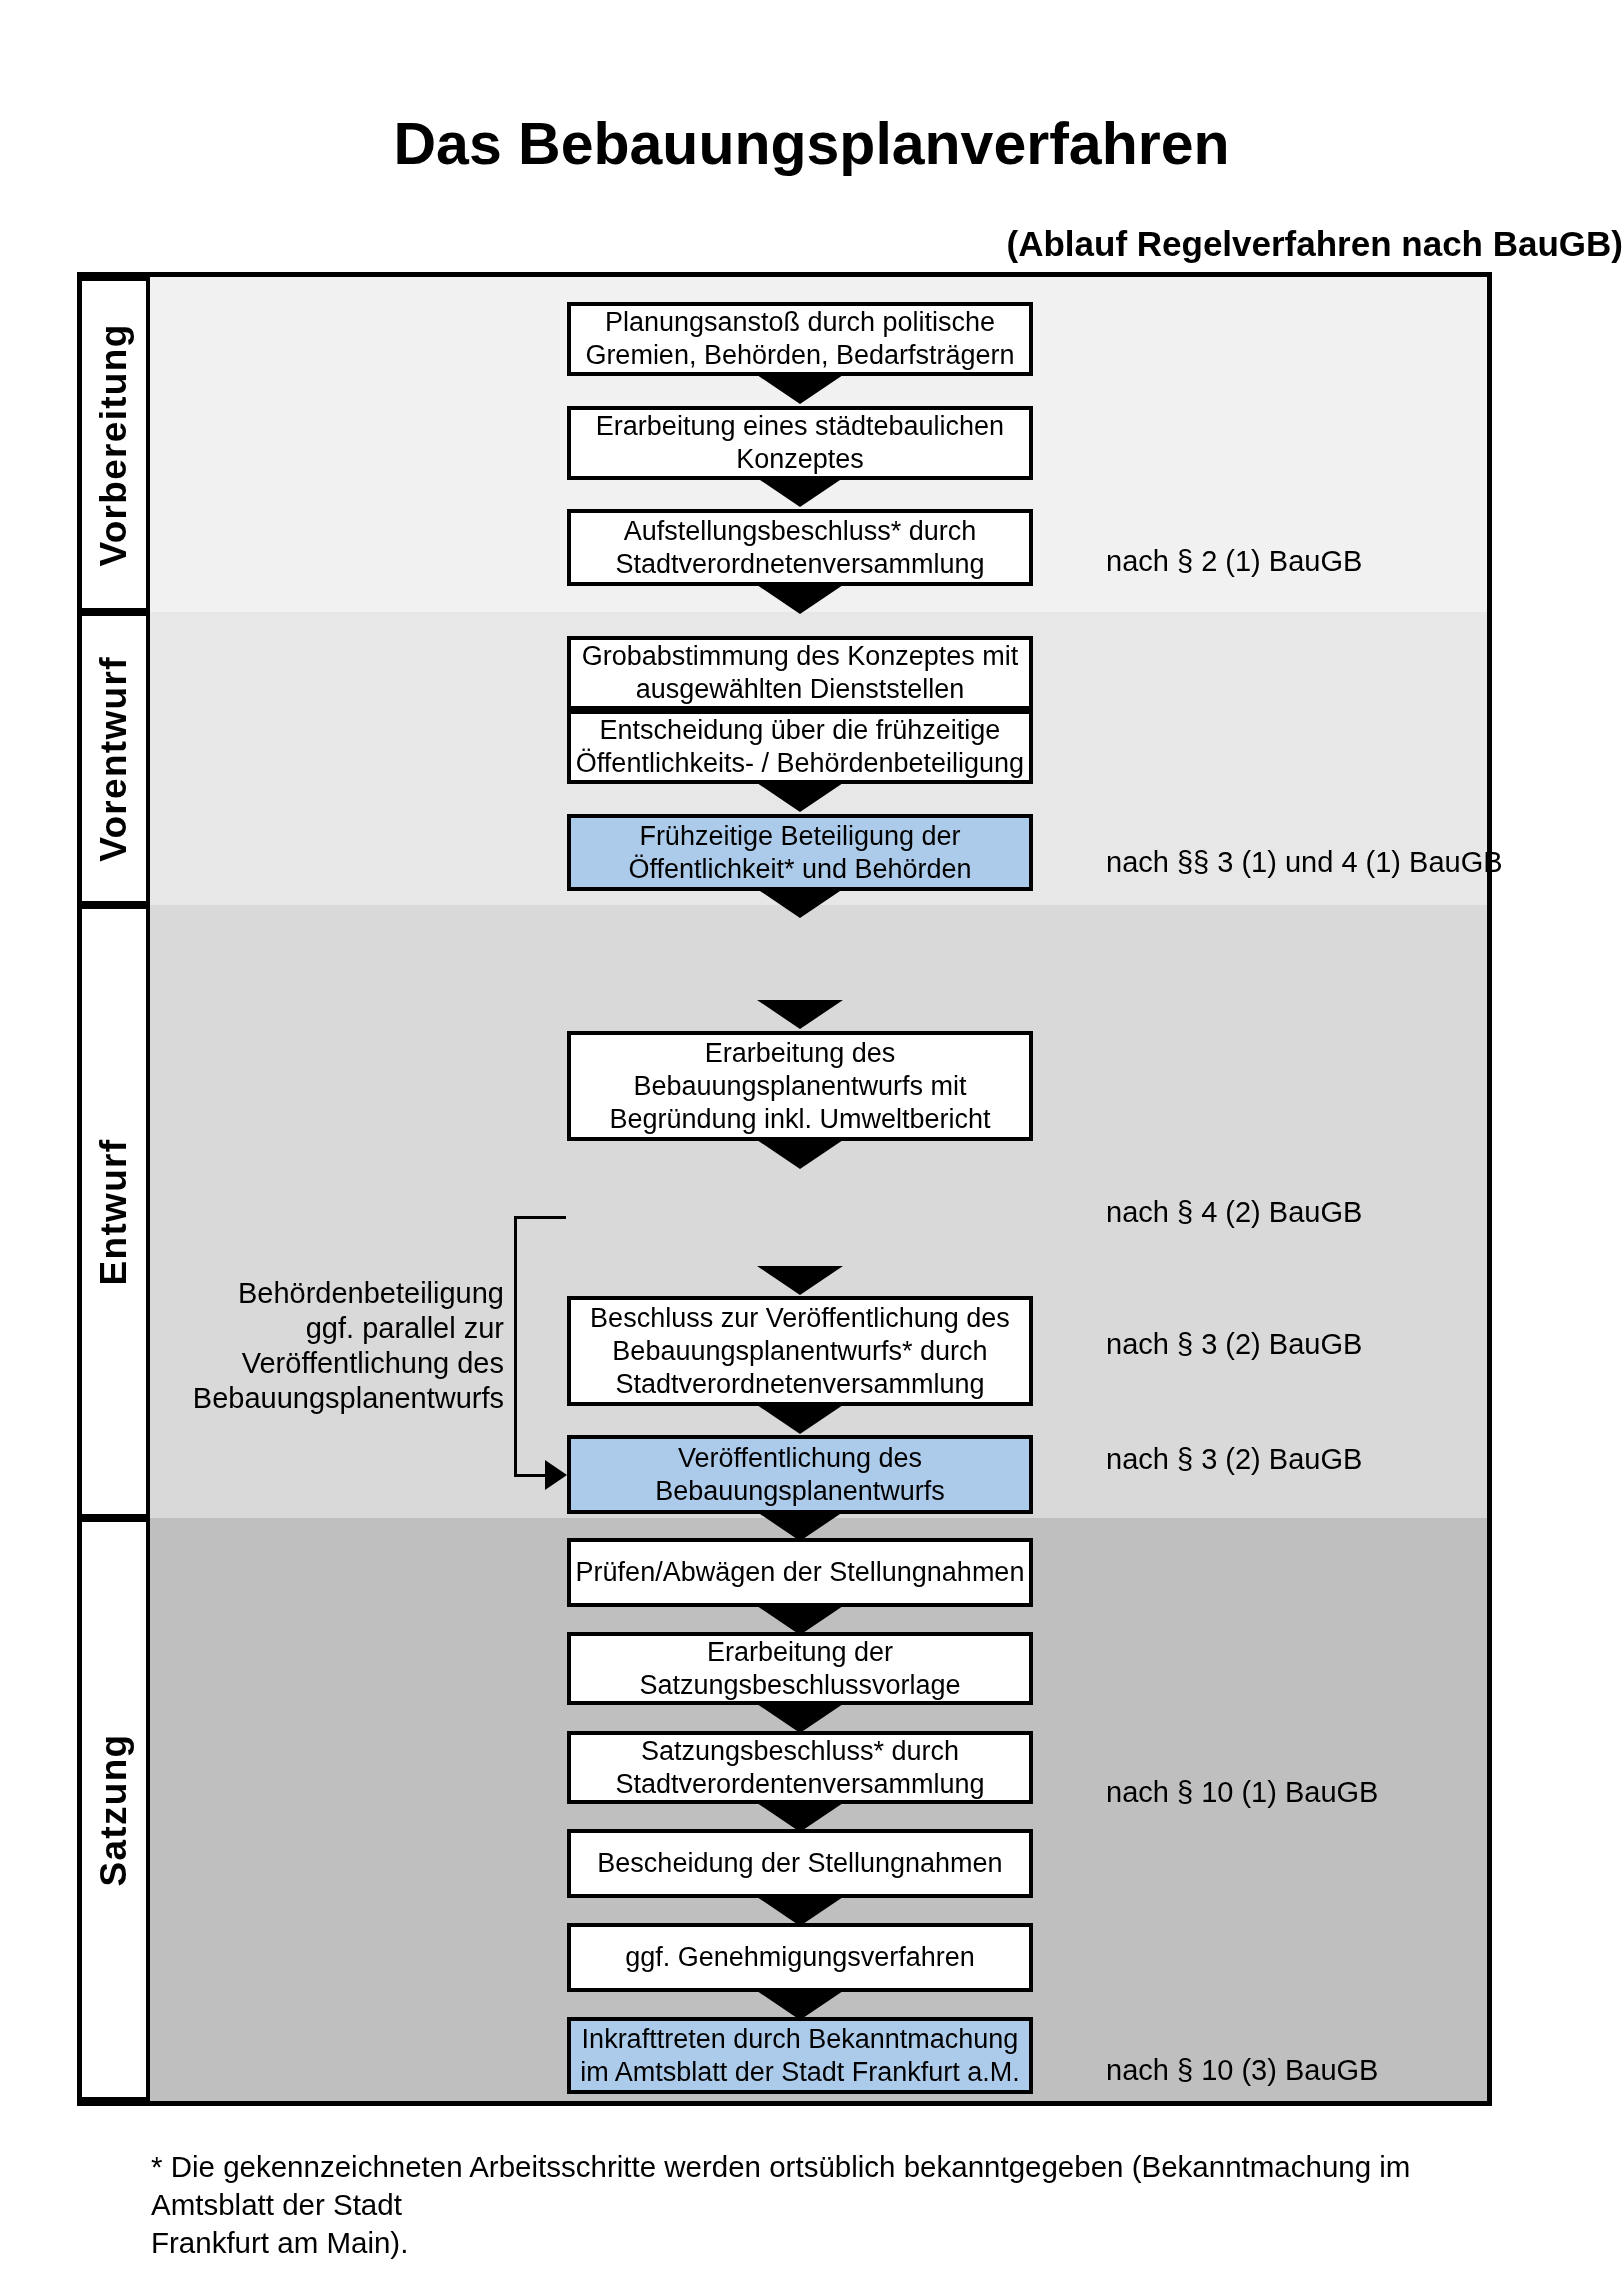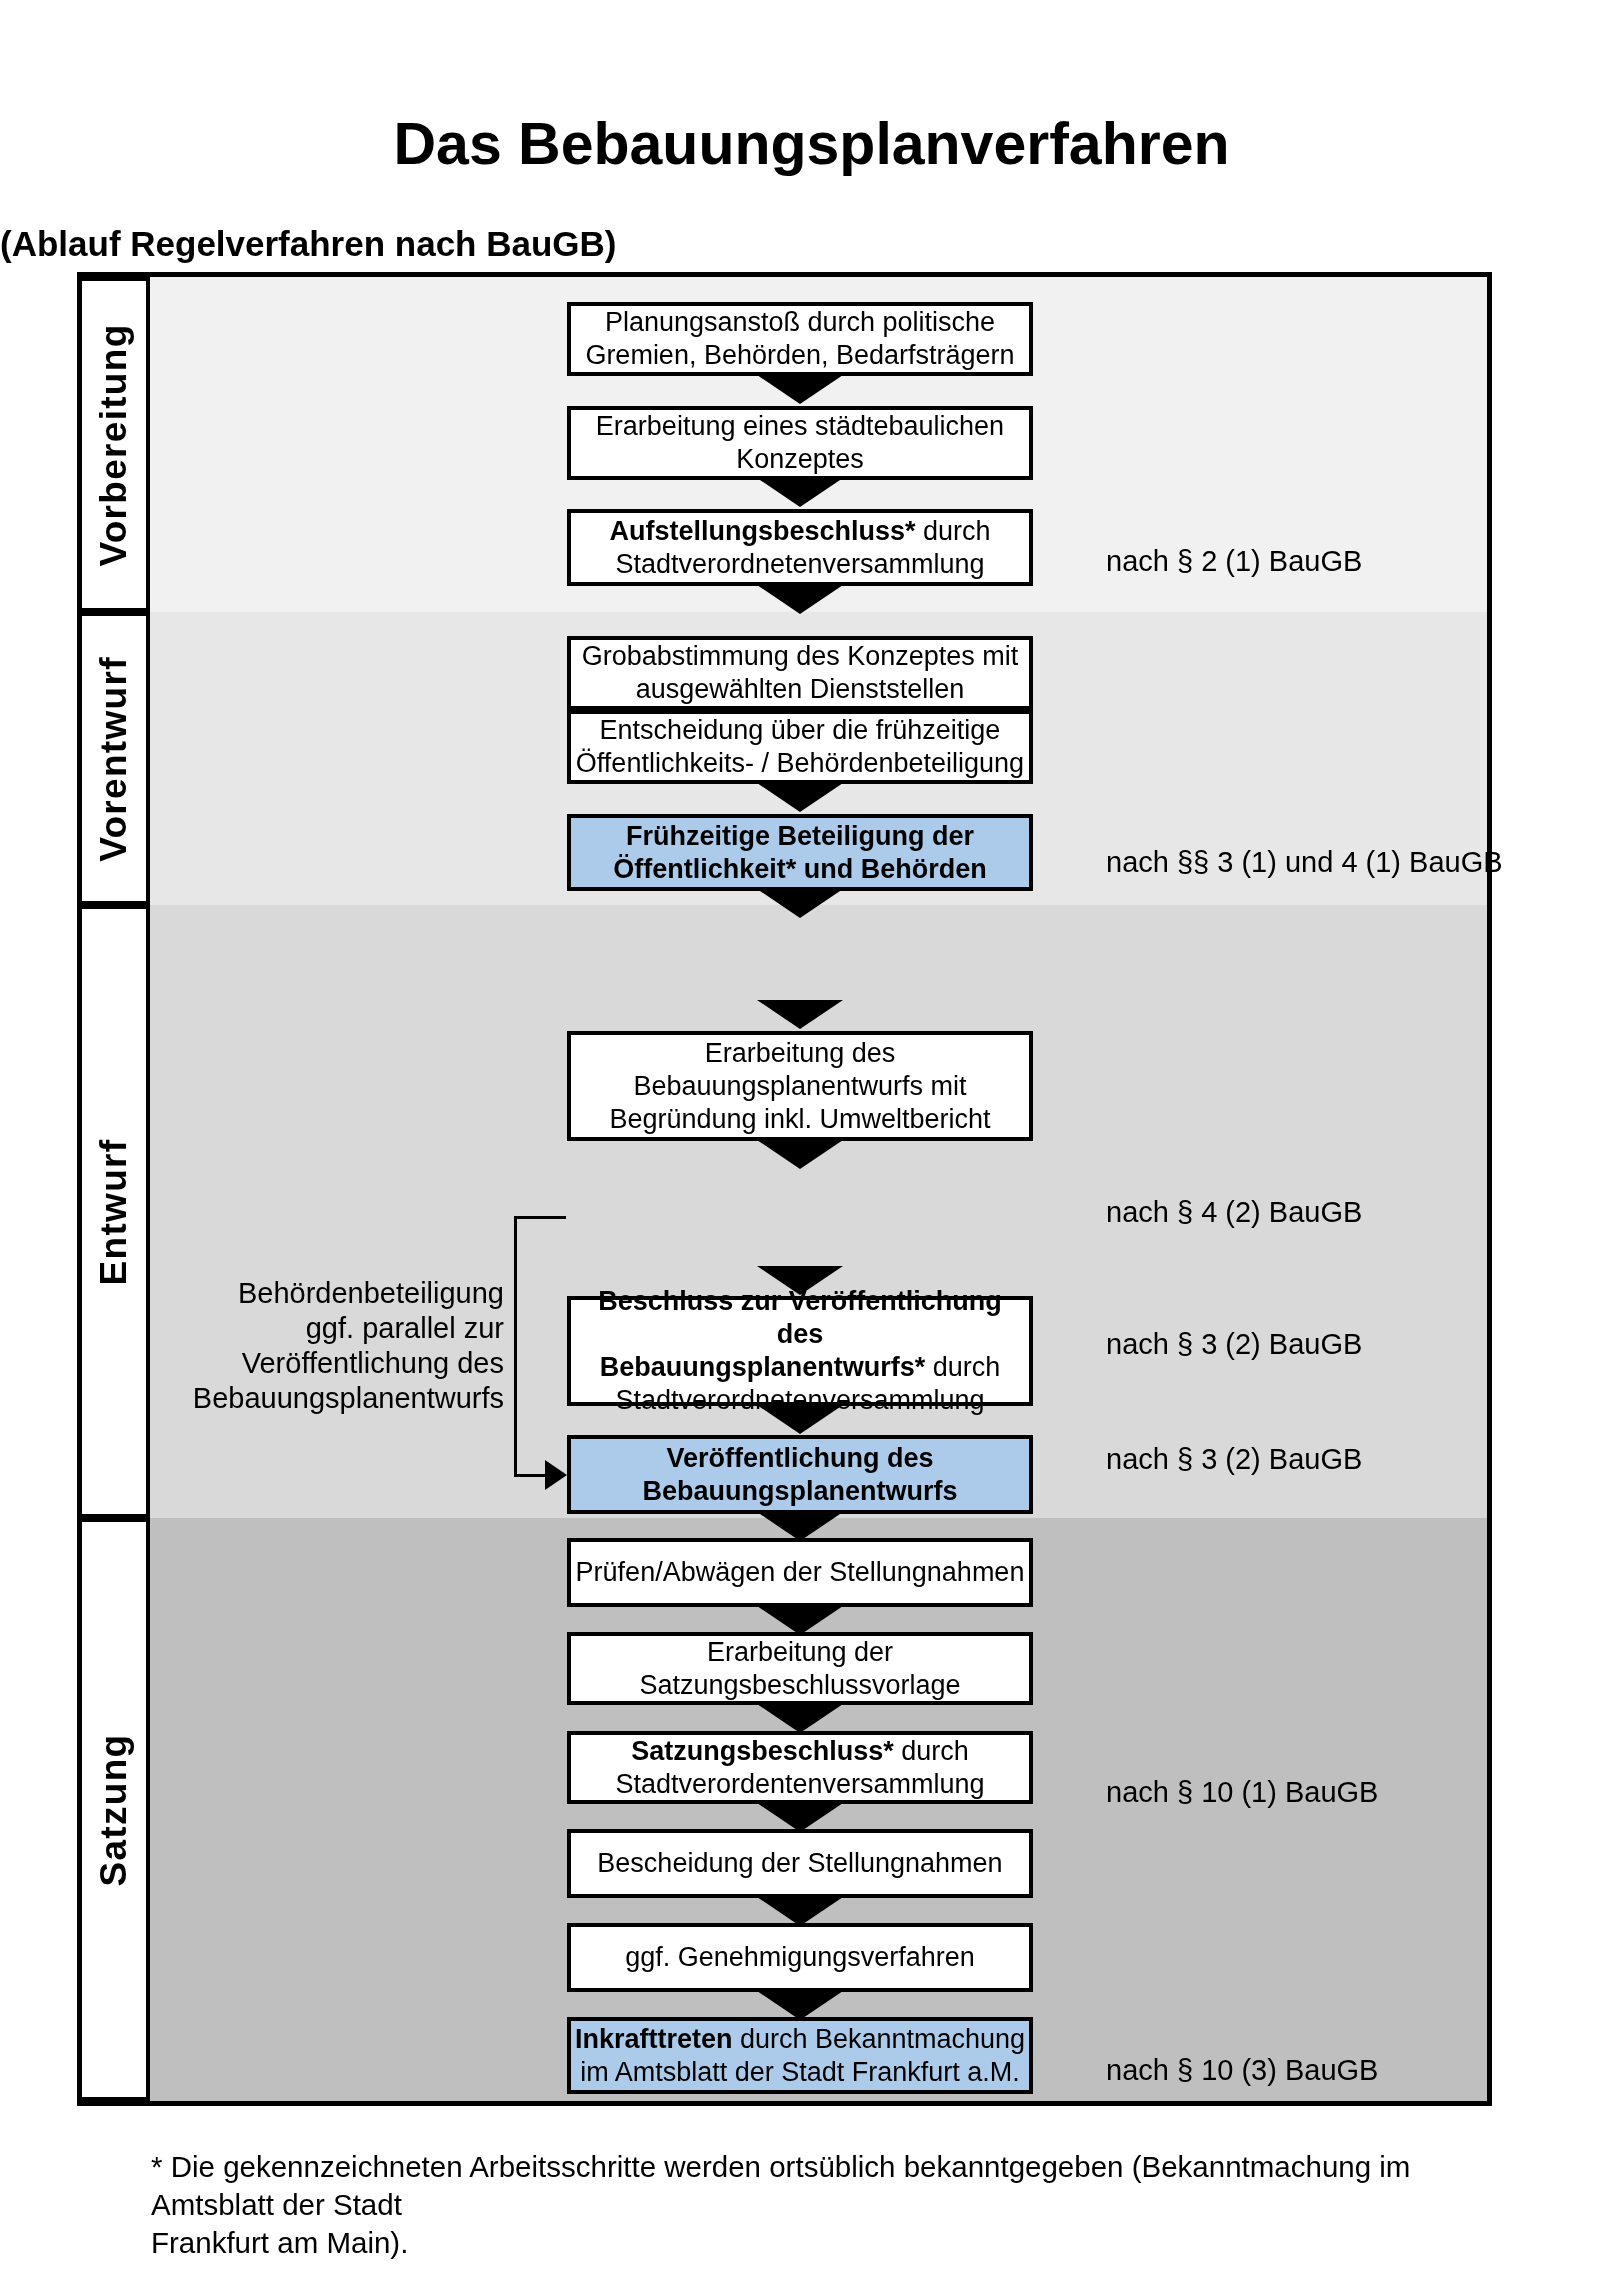--- a/index.html
+++ b/index.html
@@ -1,36 +1,36 @@
 <!DOCTYPE html>
 <html style="font-size:10.5px"><head>
 <meta charset="utf-8">
 <style>
   html,body{margin:0;padding:0;background:#fff;}
   .page{position:relative;width:1623px;height:2295px;background:#fff;
         font-family:"Liberation Sans","DejaVu Sans",sans-serif;color:#000;overflow:hidden;}
   .title{position:absolute;top:110px;left:0;width:100%;text-align:center;
          font-size:59px;font-weight:bold;letter-spacing:0px;}
-  .subtitle{position:absolute;top:224px;left:0;width:100%;text-align:left;
+  .subtitle{position:absolute;top:224px;left:0;width:100%;text-align:right;
             font-size:35px;font-weight:bold;}
   .frame{position:absolute;left:77px;top:272px;width:1415px;height:1834px;
          box-sizing:border-box;border:5.2px solid #000;}
   .band{position:relative;width:100%;}
   .band-1{height:335px;background:#f1f1f1;}
   .band-2{height:293px;background:#e7e7e7;}
   .band-3{height:613px;background:#d9d9d9;}
   .band-4{height:583px;background:#bfbfbf;}
   .cell{position:absolute;left:0;top:0;bottom:0;width:68px;background:#fff;
         box-sizing:border-box;border:4.6px solid #000;border-left:none;}
   .rot{position:absolute;left:50%;top:50%;transform:translate(-50%,-50%) rotate(-90deg);
        white-space:nowrap;font-weight:bold;font-size:37px;letter-spacing:1.3px;}
   .box{position:absolute;left:567px;width:466px;box-sizing:border-box;
        border:4.6px solid #000;background:#fff;display:flex;align-items:center;justify-content:center;
        text-align:center;font-size:27px;line-height:33px;white-space:pre-line;padding:2.6px 3.9px;z-index:3;}
-  .box .b{font-weight:bold;}
+  .box .b{font-weight:normal;}
   .box.blue{background:#accbea;}
   .arr{position:absolute;left:757px;width:0;height:0;z-index:2;
        border-left:43px solid transparent;border-right:43px solid transparent;
        border-top:29px solid #000;}
   .annot{position:absolute;left:1106px;font-size:29px;line-height:35px;white-space:nowrap;z-index:3;}
   .sidenote{position:absolute;left:177px;top:1276px;width:327px;text-align:right;
             font-size:29px;line-height:35px;white-space:pre-line;z-index:3;}
   .bk{position:absolute;background:#000;z-index:2;}
   .bk-v{left:514px;top:1216px;width:3.3px;height:261px;}
   .bk-h1{left:514px;top:1216px;width:52px;height:3.3px;}

